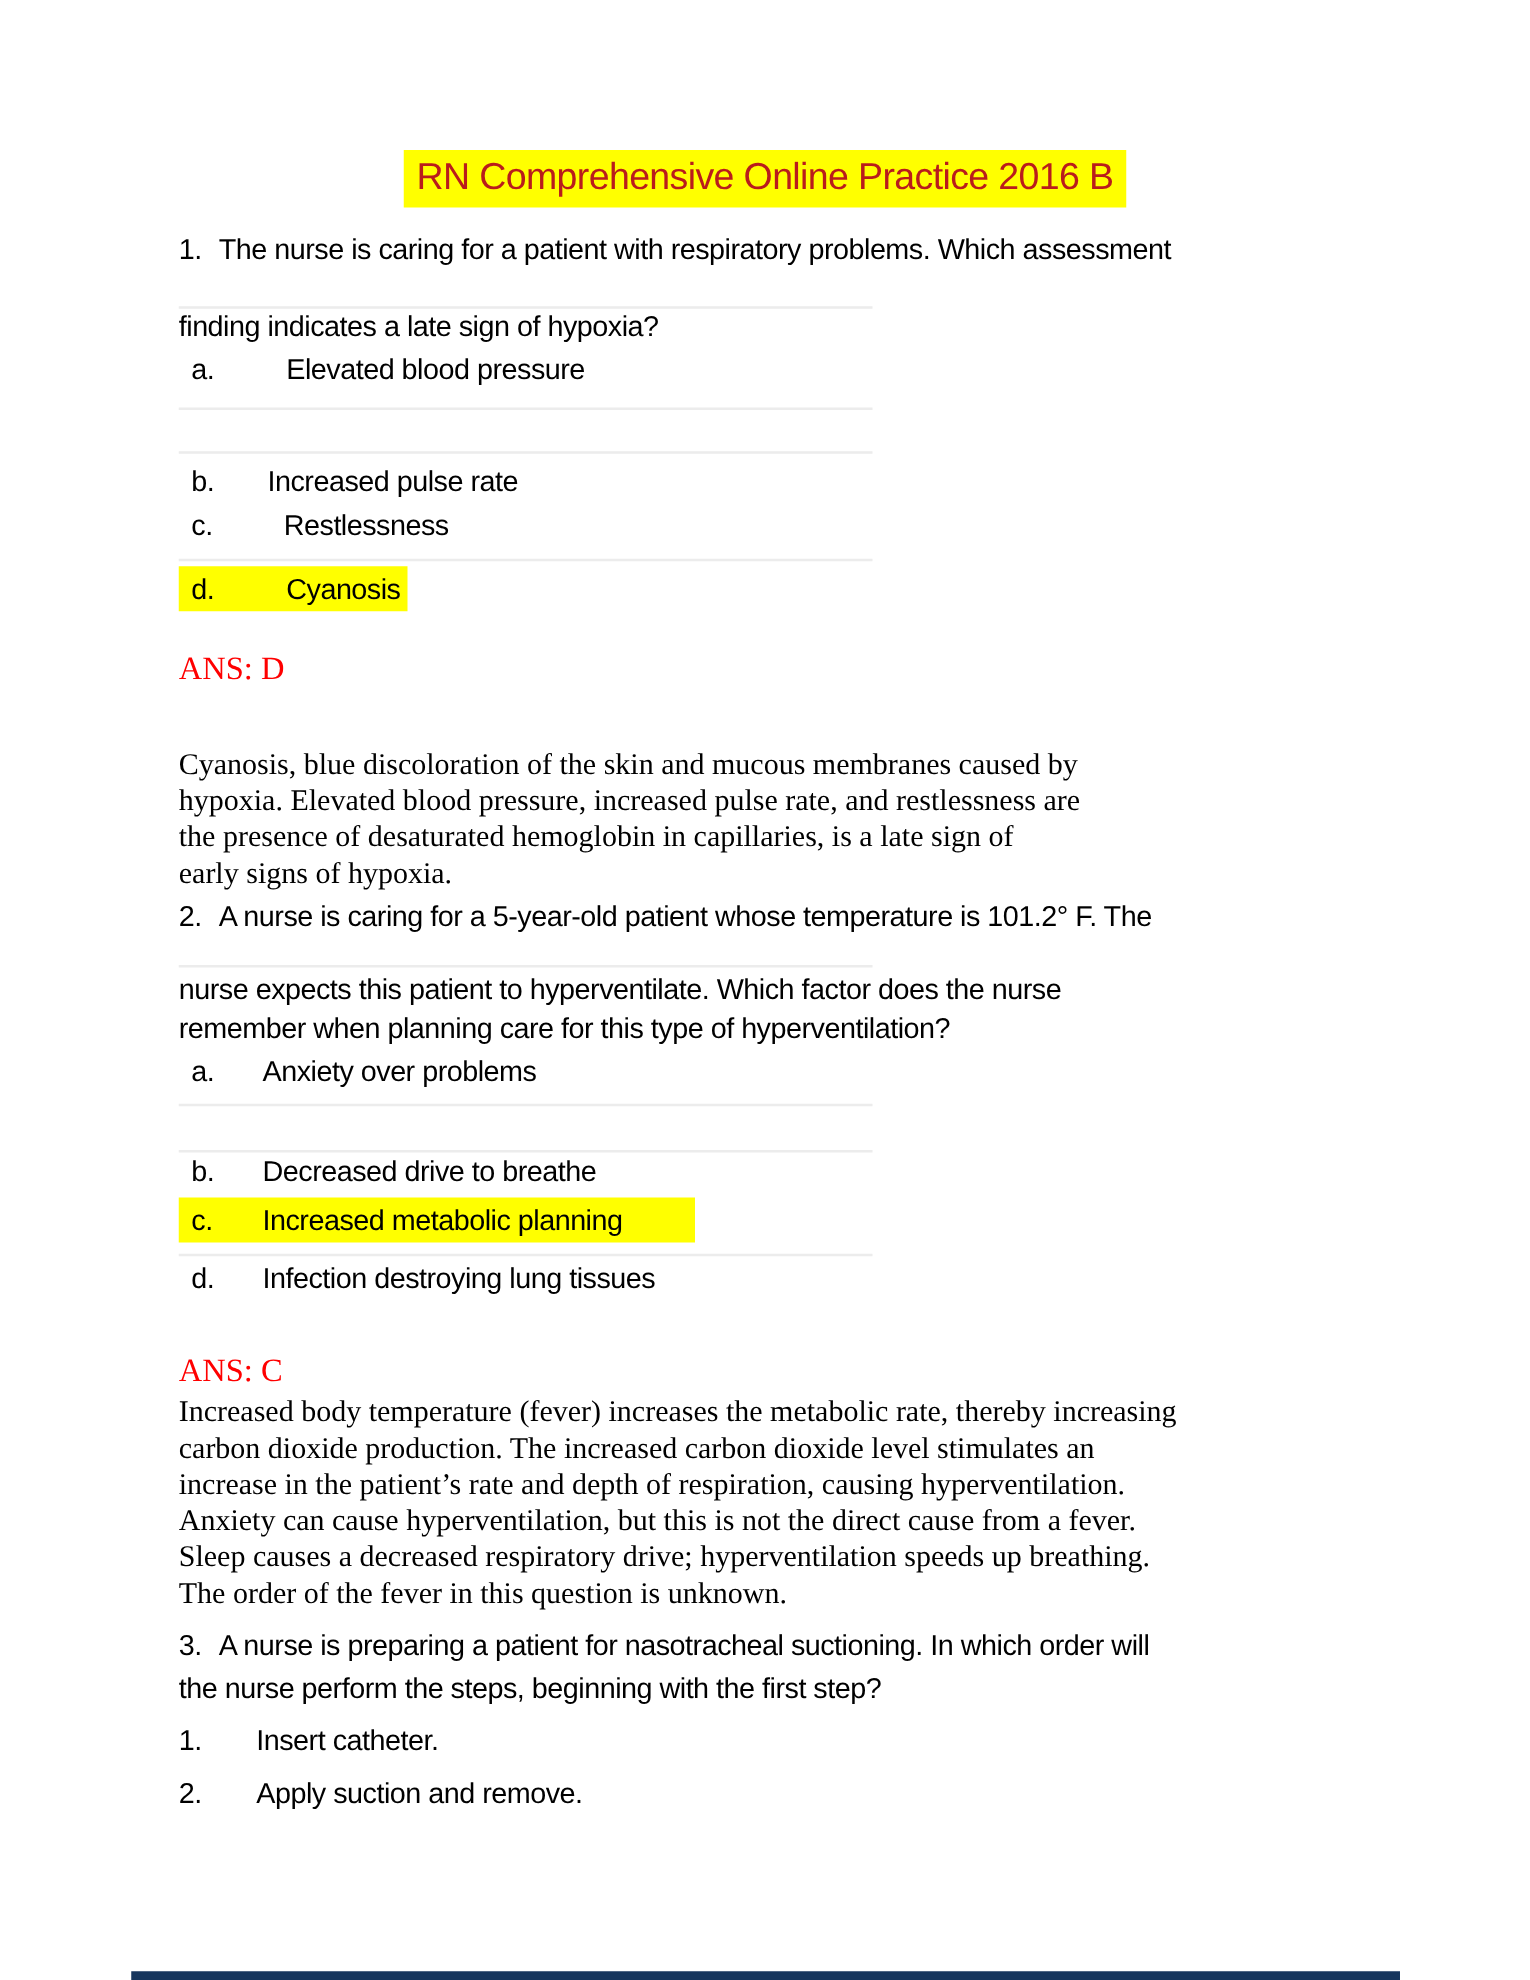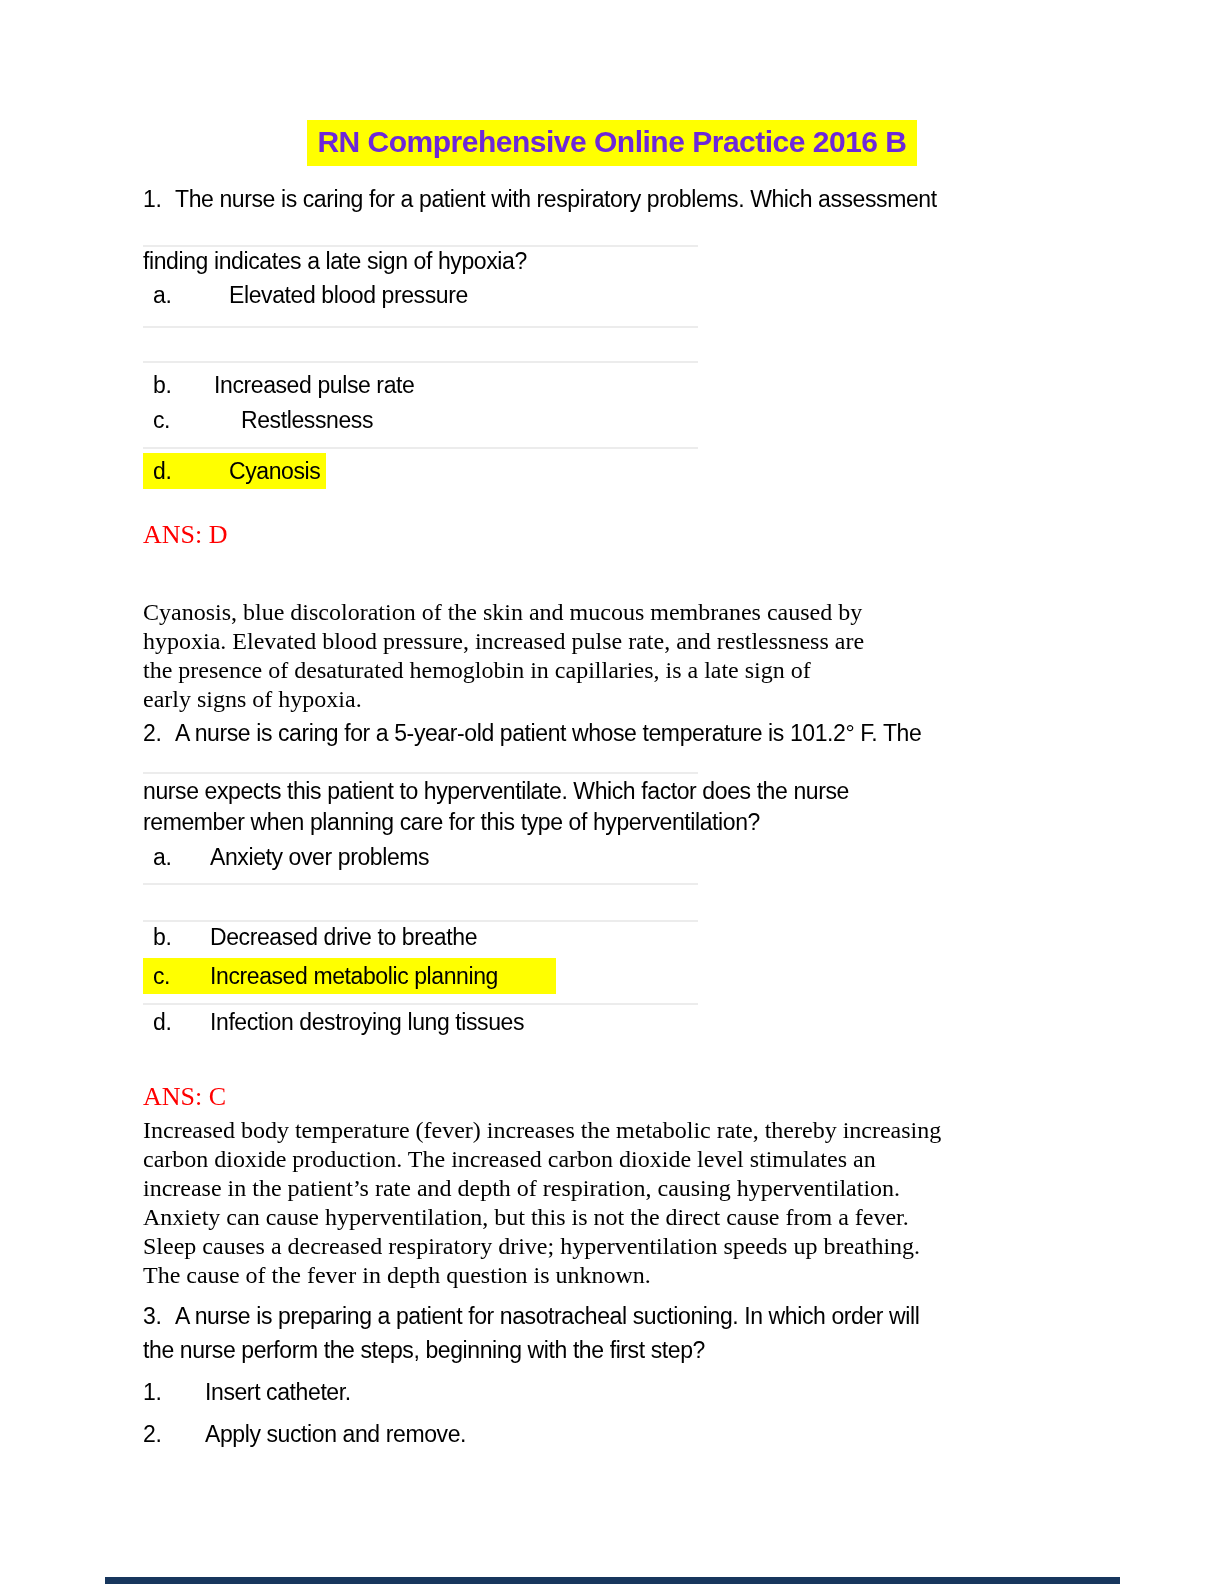--- a/index.html
+++ b/index.html
@@ -21,24 +21,24 @@
     position:absolute;
     top:120px;
     left:0;
     width:1224px;
     text-align:center;
   }
   .title-text{
     display:inline-block;
     background:var(--hl,#ffff00);
     font-family:"Liberation Sans",sans-serif;
-    font-weight:bold;
+    font-weight:normal;
     font-size:30px;
     letter-spacing:-0.5px;
-    color:#6d28d9;
+    color:#b91c1c;
     padding:5px 10px 7px 10px;
     white-space:nowrap;
   }
   .row{
     position:absolute;
     left:143px;
     width:1000px;
     height:30px;
     line-height:1;
     white-space:nowrap;
@@ -122,21 +122,21 @@
   <div class="divider" style="top:326px"></div>
   <div class="divider" style="top:361px"></div>
 
   <div class="row sans" style="top:374px">
     <span class="abs" style="left:10px">b.</span>
     <span class="abs" style="left:71px">Increased pulse rate</span>
   </div>
 
   <div class="row sans" style="top:409px">
     <span class="abs" style="left:10px">c.</span>
-    <span class="abs" style="left:98px">Restlessness</span>
+    <span class="abs" style="left:84px">Restlessness</span>
   </div>
 
   <div class="divider" style="top:447px"></div>
 
   <div class="hlrow sans" style="top:453px;width:183px">
     <span class="abs" style="left:10px">d.</span>
     <span class="abs" style="left:86px">Cyanosis</span>
   </div>
 
   <div class="ans" style="top:522px">ANS: D</div>
@@ -188,21 +188,21 @@
   </div>
 
   <div class="ans" style="top:1084px">ANS: C</div>
 
   <div class="rationale" style="top:1116px">
     <div>Increased body temperature (fever) increases the metabolic rate, thereby increasing</div>
     <div>carbon dioxide production. The increased carbon dioxide level stimulates an</div>
     <div>increase in the patient’s rate and depth of respiration, causing hyperventilation.</div>
     <div>Anxiety can cause hyperventilation, but this is not the direct cause from a fever.</div>
     <div>Sleep causes a decreased respiratory drive; hyperventilation speeds up breathing.</div>
-    <div>The cause of the fever in depth question is unknown.</div>
+    <div>The order of the fever in this question is unknown.</div>
   </div>
 
   <div class="row sans" style="top:1305px">
     <span class="abs" style="left:0">3.</span>
     <span class="abs" style="left:32px">A nurse is preparing a patient for nasotracheal suctioning. In which order will</span>
   </div>
   <div class="row sans" style="top:1339px">
     <span class="abs" style="left:0">the nurse perform the steps, beginning with the first step?</span>
   </div>
 

